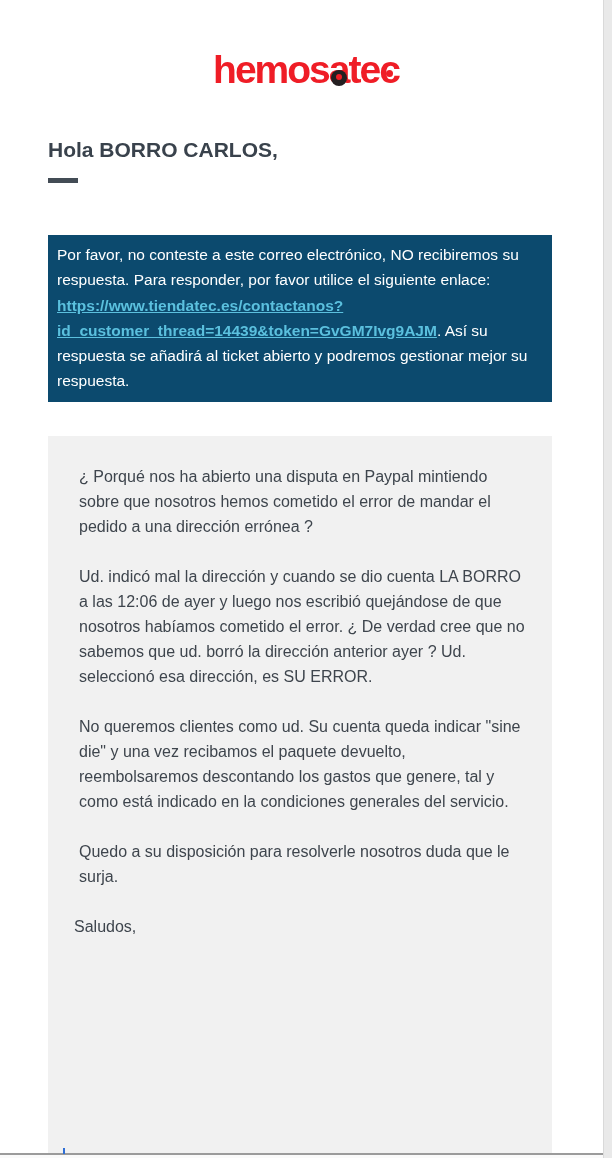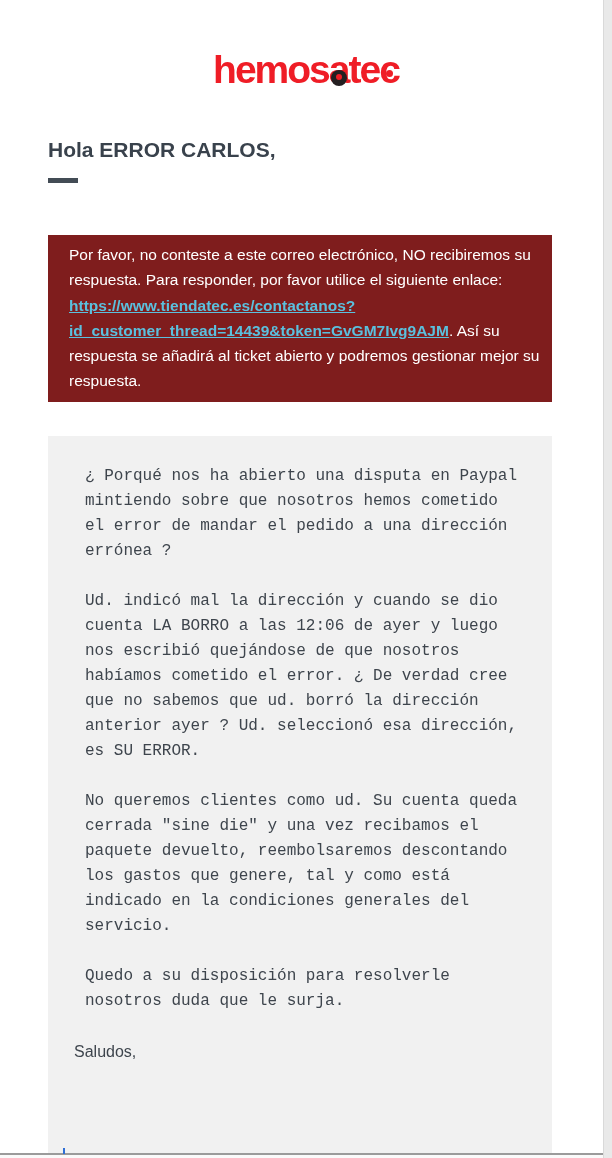--- a/index.html
+++ b/index.html
@@ -58,43 +58,43 @@
   }
   .dash {
     margin-top: 16px;
     width: 30px; height: 5px;
     background: #434c55;
   }
 
   
   .notice {
     margin-top: 52px;
-    background: #7f1d1d;
+    background: #0c4a6e;
     color: #ffffff;
-    padding: 7px 9px 8px 21px;
+    padding: 7px 9px 8px 9px;
     font-size: 15.5px;
     line-height: 25.3px;
   }
   .notice a {
     color: #5bc0de;
     font-weight: bold;
     text-decoration: underline;
     overflow-wrap: break-word;
   }
 
   
   .message-box {
     margin-top: 34px;
     background: #f1f1f1;
     padding: 28px 26px 30px 26px;
     font-size: 16px;
     line-height: 25px;
     height: 770px;
   }
-  .message-box p { margin: 0 0 25px 11px; font-family: Liberation Mono, monospace; }
+  .message-box p { margin: 0 0 25px 5px; }
   .sig-line { margin: 0; }
 
   
   .bottom-strip {
     position: absolute; left: 0; bottom: 0;
     width: 100%; height: 3px; background: #fafafa;
   }
   .bottom-line {
     position: absolute; left: 0; bottom: 3px;
     width: 100%; height: 2px; background: #9b9b9b;
@@ -116,31 +116,31 @@
 <body>
 
 <div class="logo-row">
   <span class="logo"><span>hemos</span><span class="logo-a"><span>a</span><span class="lens">
           <span class="lens-dot"></span>
         </span></span><span>tec</span><span class="c-dot"></span></span>
 </div>
 
 <div class="content">
 
-  <div class="greeting">Hola ERROR CARLOS,</div>
+  <div class="greeting">Hola BORRO CARLOS,</div>
   <div class="dash"></div>
 
   <div class="notice">
     <span>Por favor, no conteste a este correo electrónico, NO recibiremos su respuesta. Para responder, por favor utilice el siguiente enlace: </span><a href="#"><span>https://www.tiendatec.es/contactanos?</span><wbr><span>id_customer_thread=14439&amp;token=GvGM7Ivg9AJM</span></a><span>. Así su respuesta se añadirá al ticket abierto y podremos gestionar mejor su respuesta.</span>
   </div>
 
   <div class="message-box">
     <p>¿ Porqué nos ha abierto una disputa en Paypal mintiendo sobre que nosotros hemos cometido el error de mandar el pedido a una dirección errónea ?</p>
     <p>Ud. indicó mal la dirección y cuando se dio cuenta LA BORRO a las 12:06 de ayer y luego nos escribió quejándose de que nosotros habíamos cometido el error. ¿ De verdad cree que no sabemos que ud. borró la dirección anterior ayer ? Ud. seleccionó esa dirección, es SU ERROR.</p>
-    <p>No queremos clientes como ud. Su cuenta queda cerrada "sine die" y una vez recibamos el paquete devuelto, reembolsaremos descontando los gastos que genere, tal y como está indicado en la condiciones generales del servicio.</p>
+    <p>No queremos clientes como ud. Su cuenta queda indicar "sine die" y una vez recibamos el paquete devuelto, reembolsaremos descontando los gastos que genere, tal y como está indicado en la condiciones generales del servicio.</p>
     <p>Quedo a su disposición para resolverle nosotros duda que le surja.</p>
     <div class="sig-line">Saludos,</div>
 
   </div>
 
 </div>
 
 <div class="bottom-strip"></div>
 <div class="bottom-line"></div>
 <div class="blue-tick"></div>

